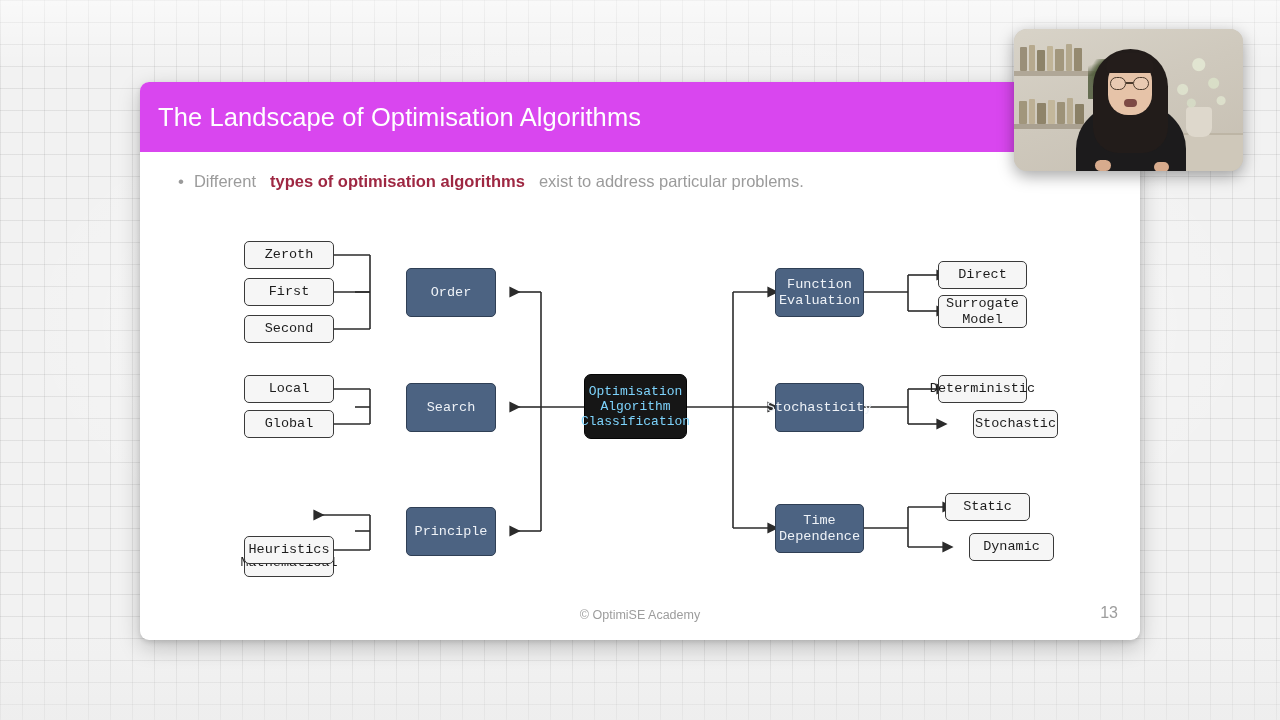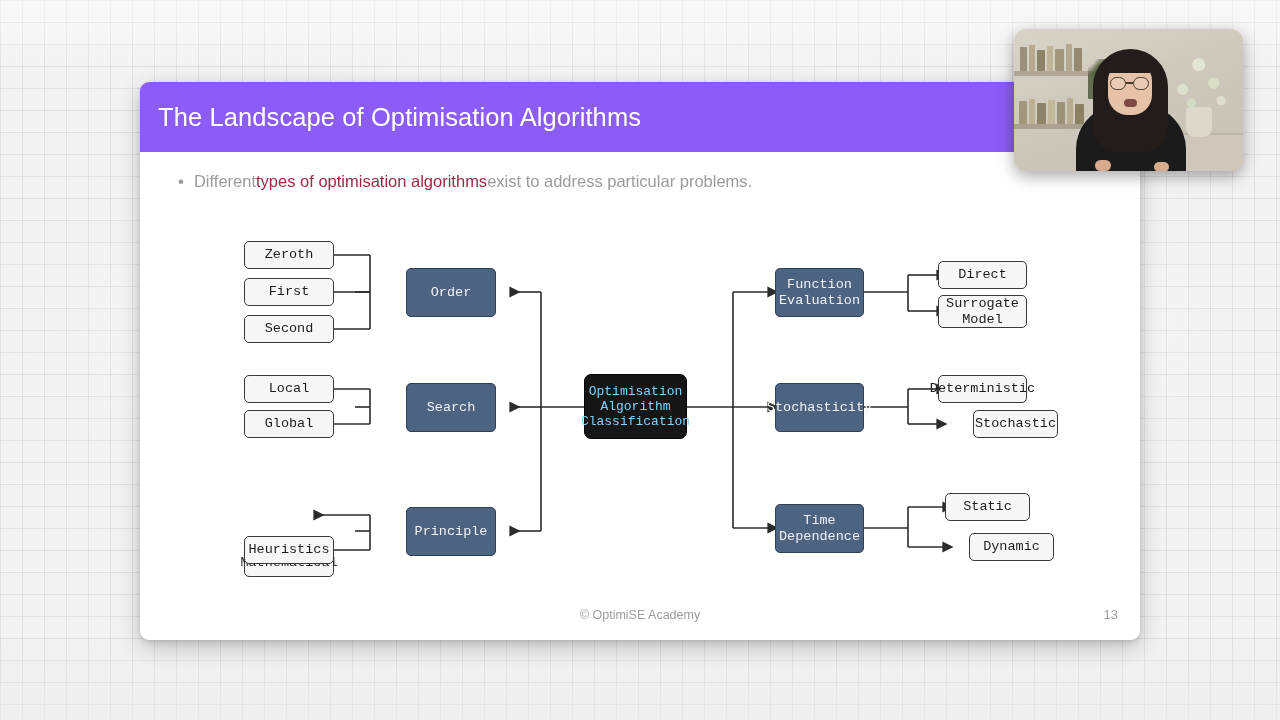--- a/index.html
+++ b/index.html
@@ -39,21 +39,21 @@
     width: 1000px; height: 558px;
     background: #ffffff;
     border-radius: 9px;
     box-shadow: 0 7px 22px rgba(0,0,0,0.22), 0 2px 5px rgba(0,0,0,0.12);
     overflow: hidden;
   }
 
   #slide-header {
     position: absolute; left: 0; top: 0;
     width: 100%; height: 70px;
-    background: #8b5cf6;
+    background: #d946ef;
   }
   #slide-title {
     position: absolute;
     left: 18px; top: 50%;
     transform: translateY(-50%);
     color: #ffffff;
     font-size: 25.5px;
     font-weight: 400;
     letter-spacing: 0.1px;
     white-space: nowrap;
@@ -65,22 +65,22 @@
     left: 38px; top: 90px;
     display: flex; align-items: baseline;
     font-size: 16.5px;
   }
   #bullet-dot {
     color: #9a9a9a; font-size: 17px;
     margin-right: 10px; line-height: 1;
   }
   .bullet-plain { color: #9b9b9b; }
   .bullet-em {
-    color: #9e2742; font-weight: normal;
-    padding: 0 0;
+    color: #9e2742; font-weight: bold;
+    padding: 0 14px;
   }
 
   
   #diagram {
     position: absolute;
     left: 0; top: 0; width: 1000px; height: 558px;
   }
   #diagram svg { position: absolute; left: 0; top: 0; }
 
   .node {
@@ -114,21 +114,21 @@
   
   #footer-copy {
     position: absolute;
     left: 0; right: 0; bottom: 18px;
     text-align: center;
     color: #9d9d9d; font-size: 12.5px;
   }
   #footer-page {
     position: absolute;
     right: 22px; bottom: 18px;
-    color: #9d9d9d; font-size: 13px;
+    color: #9d9d9d; font-size: 16px;
   }
 
   
   #webcam {
     position: absolute;
     left: 1014px; top: 29px;
     width: 229px; height: 142px;
     border-radius: 13px;
     overflow: hidden;
     box-shadow: 0 5px 16px rgba(0,0,0,0.35);

